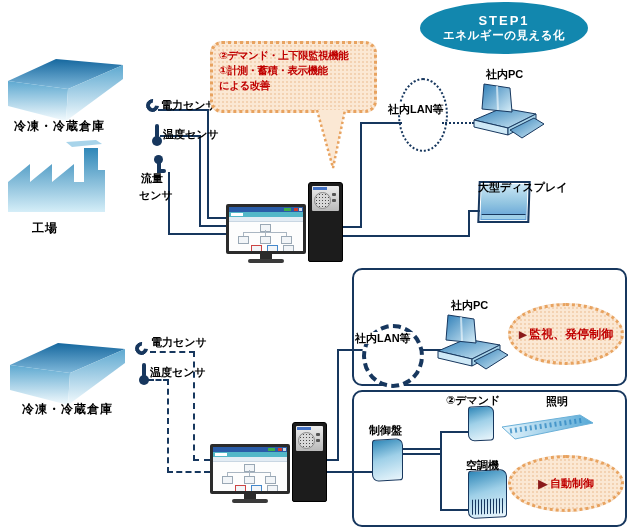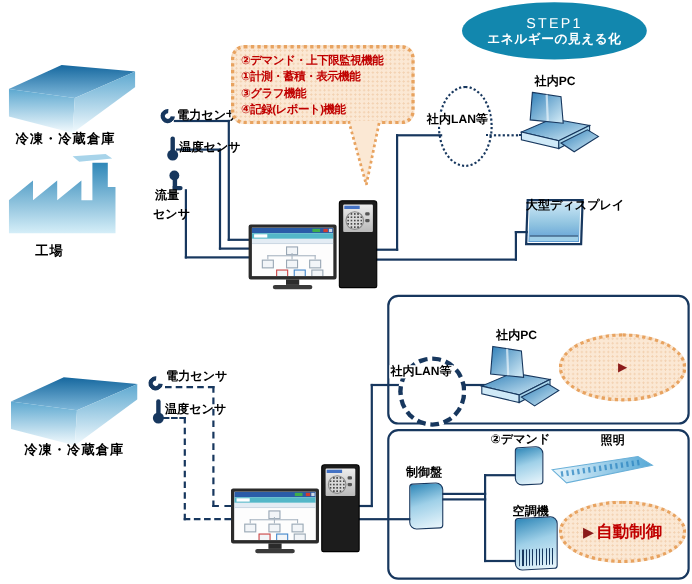--- a/index.html
+++ b/index.html
@@ -17,21 +17,21 @@
   .vline.dash{border-left-style:dashed;}
   .hline.dot{border-top-style:dotted;}
   
   .lbl{position:absolute;font-weight:bold;font-size:11px;color:#000;white-space:nowrap;z-index:4;line-height:1.1;}
   .lbl.big{font-size:12px;letter-spacing:1px;}
   .lbl.wbg{background:#fff;padding:0 1px;}
   
   .step{border-radius:50%;color:#fff;text-align:center;z-index:5;display:flex;flex-direction:column;justify-content:center;}
   .step1{background:var(--step1);}
   .step2{background:var(--step2);}
-  .step-title{font-weight:normal;font-size:13px;letter-spacing:2px;}
+  .step-title{font-weight:bold;font-size:13px;letter-spacing:2px;}
   .step-sub{font-weight:bold;font-size:11.5px;letter-spacing:0.5px;}
   
   .callout{left:210px;top:41px;width:167px;height:72px;background:var(--peach);
     background-image:radial-gradient(#f3d2b2 1px,transparent 1px);background-size:4px 4px;
     border:3px dotted var(--ob);border-radius:12px;z-index:6;padding:4px 6px;box-sizing:border-box;}
   .co-line{font-weight:bold;font-size:10.5px;color:var(--red);line-height:15px;letter-spacing:-0.5px;white-space:nowrap;}
   
   .obadge{background:var(--peach);background-image:radial-gradient(#f3d2b2 1px,transparent 1px);background-size:4px 4px;
     border:3px dotted var(--ob);border-radius:50%;z-index:3;display:flex;align-items:center;justify-content:center;gap:2px;box-sizing:border-box;}
   .oarrow{color:#8B1A1A;font-size:11px;line-height:1;}
@@ -164,22 +164,21 @@
   <div class="hline" style="left:207px;top:217px;width:20px"></div>
   <div class="hline" style="left:160px;top:135px;width:41px"></div>
   <div class="vline" style="left:199px;top:135px;height:92px"></div>
   <div class="hline" style="left:199px;top:225px;width:28px"></div>
   <div class="vline" style="left:168px;top:172px;height:63px"></div>
   <div class="hline" style="left:168px;top:233px;width:59px"></div>
 
   <div class="callout abs">
     <div class="co-line">②デマンド・上下限監視機能</div>
     <div class="co-line">①計測・蓄積・表示機能</div>
-    <div class="co-line">③グラフ機能</div>
-    <div class="co-line">④記録(レポート)機能</div>
+    <div class="co-line">による改善</div>
   </div>
   <svg class="abs" style="left:316px;top:109px;z-index:7" width="32" height="64">
     <path d="M1,1 L17,59 L29,1" fill="#FBE8D4" stroke="#E8A360" stroke-width="2.5" stroke-dasharray="2.5,2.5"></path>
   </svg>
 
   <div class="monitor abs" style="left:226px;top:204px">
     <div class="mon-frame">
         <div class="mon-screen">
       <div class="scr-title">
             <i class="sq g"></i>
@@ -314,20 +313,21 @@
 
   <div class="lan-dash abs" style="left:362px;top:324px;width:54px;height:56px"></div>
   <div class="lbl wbg" style="left:354px;top:332px;z-index:4">社内LAN等</div>
   <div class="lbl" style="left:451px;top:299px">社内PC</div>
   <svg class="abs" style="left:432px;top:309px;z-index:3" width="78" height="64">
       <use href="#pcIcon"></use>
     </svg>
 
   <div class="obadge abs" style="left:508px;top:303px;width:116px;height:62px">
     <span class="oarrow">▶</span>
+    <span class="otext">監視、発停制御</span>
   </div>
 
   <div class="lbl" style="left:369px;top:424px">制御盤</div>
   <div class="panel" style="left:372px;top:439px;width:31px;height:42px"></div>
 
   <div class="hline" style="left:402px;top:448px;width:40px"></div>
   <div class="hline" style="left:402px;top:453px;width:40px"></div>
   <div class="vline" style="left:440px;top:431px;height:80px"></div>
   <div class="hline" style="left:440px;top:431px;width:30px"></div>
   <div class="hline" style="left:440px;top:509px;width:30px"></div>
@@ -341,16 +341,16 @@
     <line x1="10" y1="18" x2="84" y2="7" stroke="#2E86C1" stroke-width="5" stroke-dasharray="2,3" opacity="0.75"></line>
   </svg>
 
   <div class="lbl" style="left:466px;top:459px">空調機</div>
   <div class="panel" style="left:468px;top:470px;width:39px;height:48px">
     <div class="vents"></div>
   </div>
 
   <div class="obadge abs" style="left:508px;top:455px;width:116px;height:57px">
     <span class="oarrow" style="font-size:13px">▶</span>
-    <span class="otext" style="font-size:15px">自動制御</span>
+    <span class="otext" style="font-size:11px">自動制御</span>
   </div>
 
 </div>
 
 </body></html>

